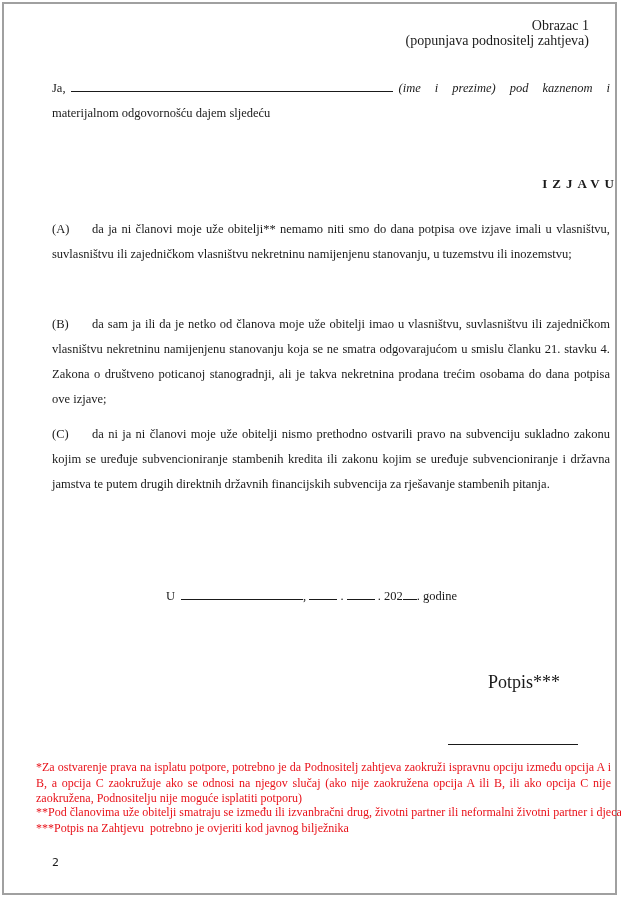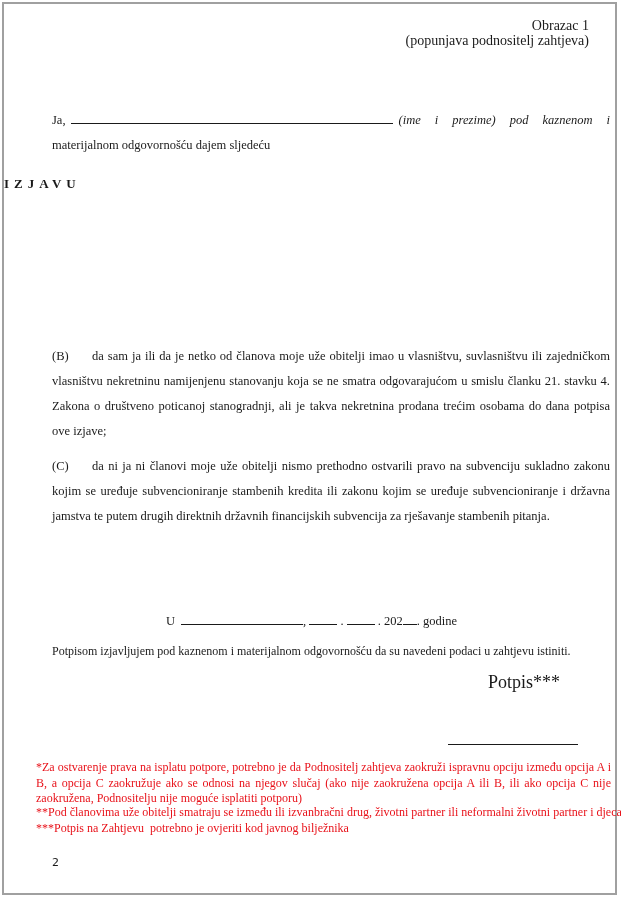--- a/index.html
+++ b/index.html
@@ -1,30 +1,30 @@
 <!DOCTYPE html>
 <html><head>
 <meta charset="utf-8">
 <style>
   html, body { margin:0; padding:0; background:#ffffff; }
   body { width:621px; height:899px; position:relative; overflow:hidden; font-family:"Liberation Serif", serif; color:#1a1a1a; }
   .page { position:absolute; left:2px; top:2px; width:615px; height:893px; border-left:2px solid #a0a0a0; border-top:2px solid #a0a0a0; border-right:2px solid #a0a0a0; border-bottom:2px solid #a0a0a0; box-sizing:border-box; background:#fff; }
   .abs { position:absolute; }
   .hdr { right:26px; top:14px; text-align:right; font-size:14px; line-height:15px; }
-  .p { font-size:12.5px; line-height:25px; text-align:justify;margin-top:32px; }
+  .p { font-size:12.5px; line-height:25px; text-align:justify; }
   .intro { left:48px; top:72px; width:558px; }
   .intro .line1 { display:flex; align-items:baseline; white-space:nowrap; }
   .blank { display:inline-block; border-bottom:1px solid #1a1a1a; height:12px; vertical-align:baseline; }
-  .title { left:0; width:615px; top:172px; text-align:left; font-weight:bold; font-size:13px; letter-spacing:5px; }
+  .title { left:0; width:615px; top:172px; text-align:right; font-weight:bold; font-size:13px; letter-spacing:5px; }
   .item { left:48px; width:558px; }
   .item .lbl { display:inline-block; width:40px; }
   .itemA { top:213px; }
   .itemB { top:308px; }
   .itemC { top:418px; }
-  .place { left:0; width:615px; top:608px; text-align:center; font-size:12.5px; }
+  .place { left:0; width:615px; top:583px; text-align:center; font-size:12.5px; }
   .stmt { left:48px; top:640px; font-size:12px; white-space:nowrap; }
   .sig { left:484px; top:668px; font-size:18px; }
   .sigline { left:444px; top:740px; width:130px; border-bottom:1px solid #1a1a1a; }
   .fn { left:32px; width:575px; font-size:12px; line-height:15.5px; color:#e8121a; text-align:justify; }
   .fn1 { top:756px; }
   .fn2 { top:801px; }
   .fn3 { top:817px; }
   .pgnum { left:48px; top:852px; font-family:"DejaVu Sans", sans-serif; font-size:11px; }
 </style>
 </head>
@@ -41,39 +41,41 @@
     <div class="line1">
       <span>Ja,</span>
       <span class="blank" style="width:322px;margin:0 6px 0 5px;"></span>
       <span style="flex:1;text-align:justify;text-align-last:justify;font-style:italic;">(ime i prezime) pod kaznenom i</span>
     </div>
     <div>materijalnom odgovornošću dajem sljedeću</div>
   </div>
 
   <div class="abs title">IZJAVU</div>
 
+  <div class="abs p item itemA">
+    <span class="lbl">(A)</span><span>da ja ni članovi moje uže obitelji** nemamo niti smo do dana potpisa ove izjave imali u vlasništvu, suvlasništvu ili zajedničkom vlasništvu nekretninu namijenjenu stanovanju, u tuzemstvu ili inozemstvu;</span>
+  </div>
 
   <div class="abs p item itemB">
     <span class="lbl">(B)</span><span>da sam ja ili da je netko od članova moje uže obitelji imao u vlasništvu, suvlasništvu ili zajedničkom vlasništvu nekretninu namijenjenu stanovanju koja se ne smatra odgovarajućom u smislu članku 21. stavku 4. Zakona o društveno poticanoj stanogradnji, ali je takva nekretnina prodana trećim osobama do dana potpisa ove izjave;</span>
   </div>
 
   <div class="abs p item itemC">
     <span class="lbl">(C)</span><span>da ni ja ni članovi moje uže obitelji nismo prethodno ostvarili pravo na subvenciju sukladno zakonu kojim se uređuje subvencioniranje stambenih kredita ili zakonu kojim se uređuje subvencioniranje i državna jamstva te putem drugih direktnih državnih financijskih subvencija za rješavanje stambenih pitanja.</span>
   </div>
 
   <div class="abs place">
     <span>U</span>
     <span class="blank" style="width:122px;margin-left:3px;"></span><span>,</span>
     <span class="blank" style="width:28px;"></span>
     <span>.</span>
     <span class="blank" style="width:28px;"></span>
     <span>. 202</span><span class="blank" style="width:14px;"></span><span>. godine</span>
   </div>
 
-  <div class="abs stmt">Potpisom izjavljujem pod kaznenom i materijalnom odgovornošću da su navedeni podaci u zahtjevu istiniti.</div>
 
   <div class="abs sig">Potpis***</div>
   <div class="abs sigline"></div>
 
   <div class="abs fn fn1">*Za ostvarenje prava na isplatu potpore, potrebno je da Podnositelj zahtjeva zaokruži ispravnu opciju između opcija A i B, a opcija C zaokružuje ako se odnosi na njegov slučaj (ako nije zaokružena opcija A ili B, ili ako opcija C nije zaokružena, Podnositelju nije moguće isplatiti potporu)</div>
   <div class="abs fn fn2" style="white-space:nowrap;">**Pod članovima uže obitelji smatraju se između ili izvanbračni drug, životni partner ili neformalni životni partner i djeca</div>
   <div class="abs fn fn3" style="white-space:pre;font-family:Liberation Serif, serif;">***Potpis na Zahtjevu  potrebno je ovjeriti kod javnog bilježnika</div>
 
   <div class="abs pgnum">2</div>
 </div>

